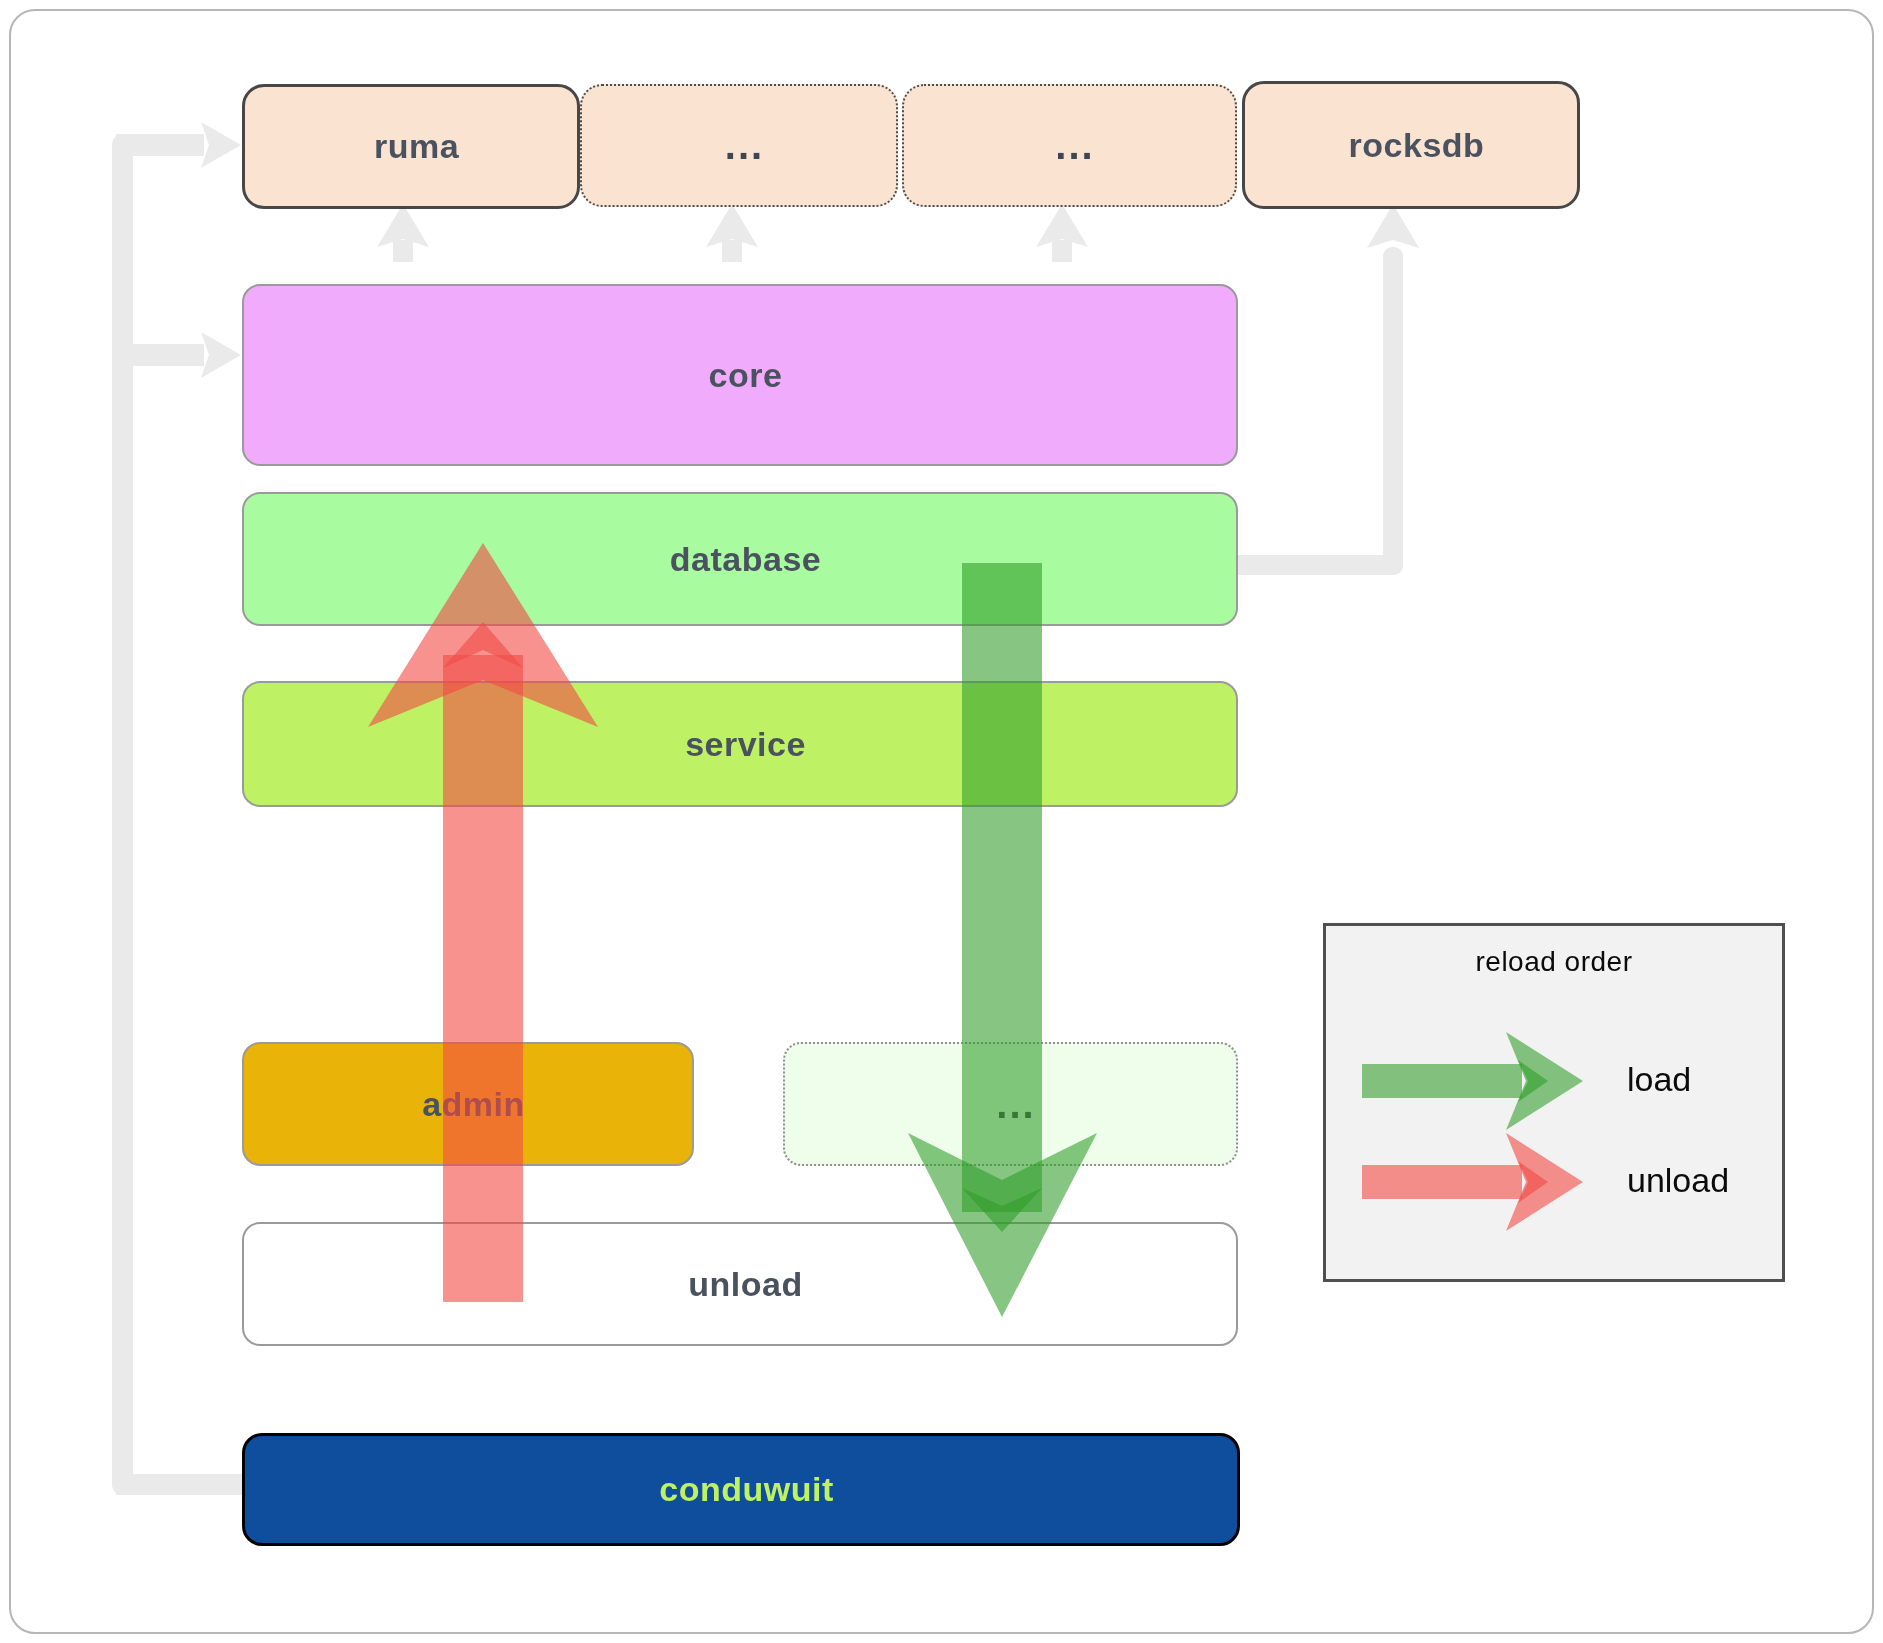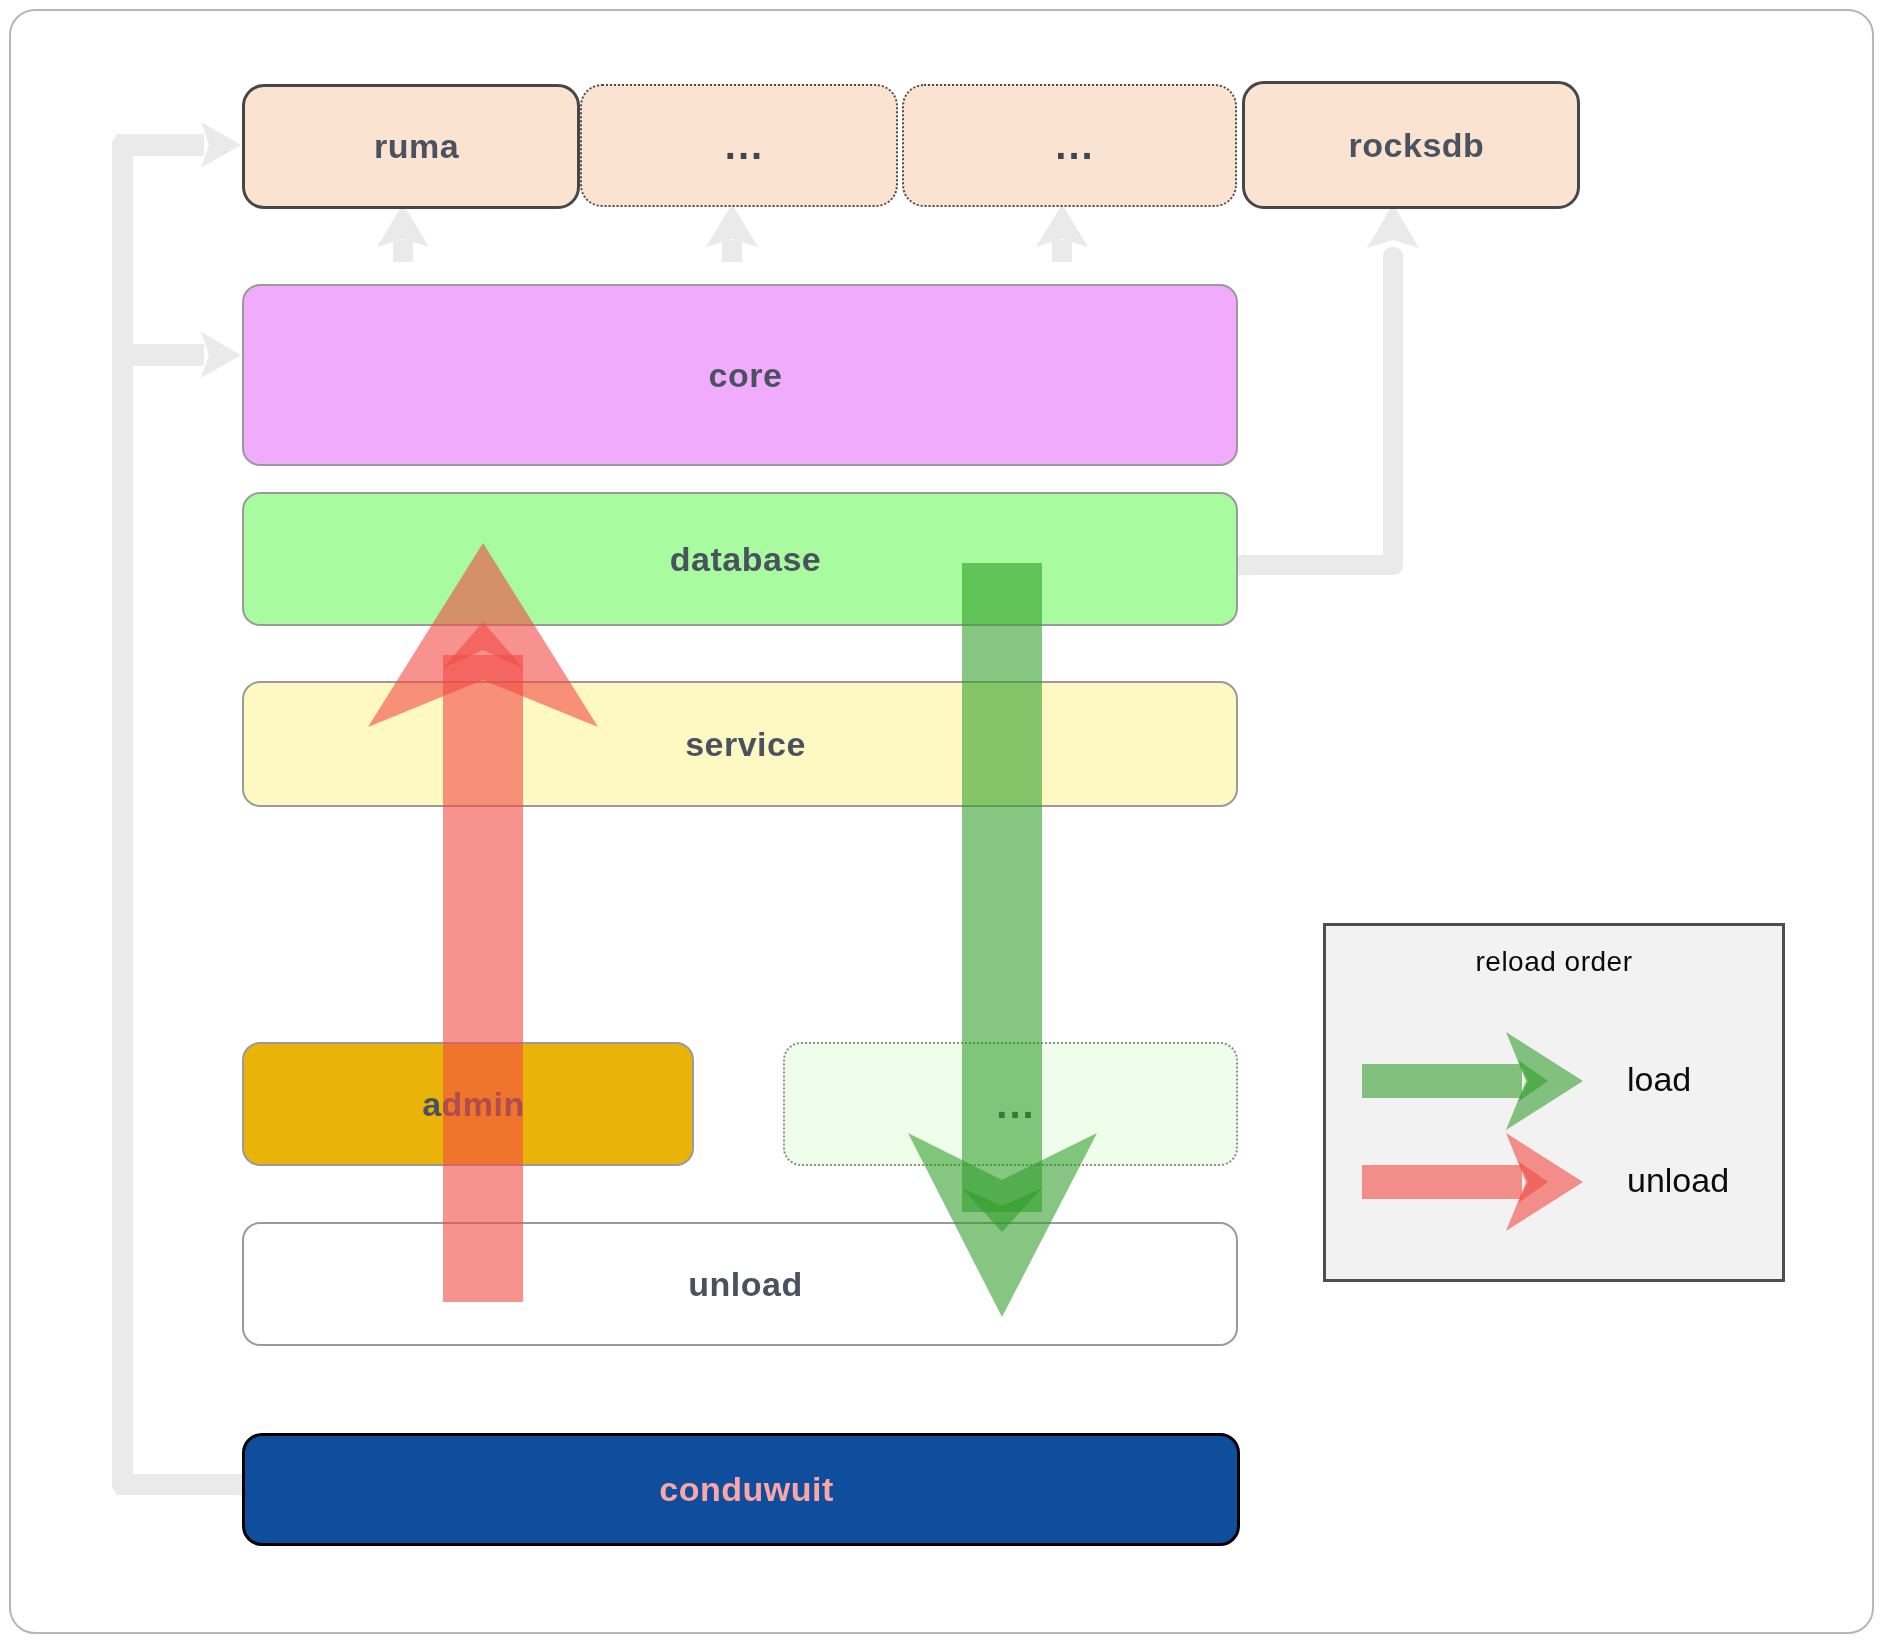--- a/index.html
+++ b/index.html
@@ -23,28 +23,28 @@
   .dotted-dark{border:2px dotted #4d4d4d;border-radius:22px;}
   .gray-border{border:2px solid #9a9a9a;}
   .dotted-gray{border:2px dotted #8f8f8f;}
   .dots{font-size:40px;font-weight:700;letter-spacing:2px;color:#3e4650;}
   #box-ruma   {left:242px;top:84px;width:321px;height:119px;}
   #box-mid1   {left:580px;top:84px;width:303px;height:119px;}
   #box-mid2   {left:902px;top:84px;width:320px;height:119px;}
   #box-rocksdb{left:1242px;top:81px;width:321px;height:122px;}
   #box-core    {left:242px;top:260px;width:981px;height:178px;background:#f0abfc;margin-top:24px;}
   #box-database{left:242px;top:492px;width:981px;height:130px;background:#a8fb9e;}
-  #box-service {left:242px;top:681px;width:981px;height:122px;background:#fef9c3;}
+  #box-service {left:242px;top:681px;width:981px;height:122px;background:#bef264;}
   #box-api     {left:242px;top:860px;width:981px;height:118px;background:#e4fcdc;}
   #box-admin   {left:242px;top:1042px;width:437px;height:120px;background:#eab308;}
   #box-adminmore{left:783px;top:1042px;width:440px;height:120px;background:#effdeb;}
   #box-router  {left:242px;top:1222px;width:981px;height:120px;background:#ffffff;}
   #box-conduwuit{
     left:242px;top:1433px;width:981px;height:107px;background:#0e4e9d;
-    border:3px solid #000000;color:#fca5a5;font-weight:700;border-radius:20px;
+    border:3px solid #000000;color:#bef264;font-weight:700;border-radius:20px;
   }
   #legend{
     position:absolute;left:1323px;top:923px;width:462px;height:359px;
     background:#f2f2f2;border:3px solid #4f4f4f;z-index:2;box-sizing:border-box;
   }
   #legend-title{
     position:absolute;left:1323px;top:946px;width:462px;text-align:center;
     font-size:28px;color:#0b0b0b;z-index:5;font-weight:500;letter-spacing:.5px;
   }
   .legend-label{

